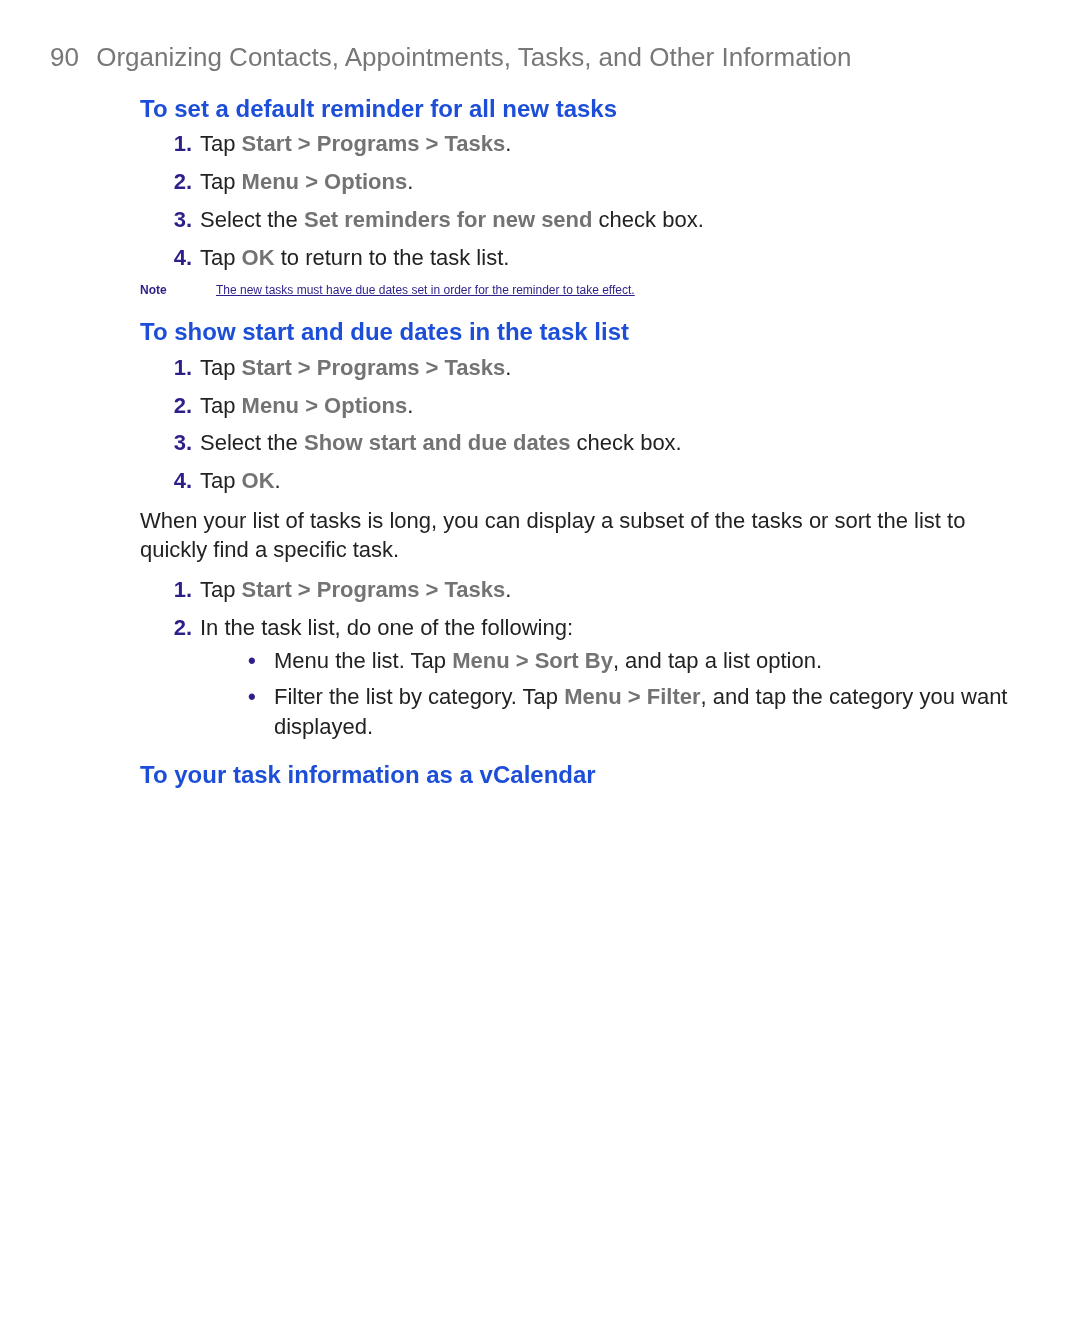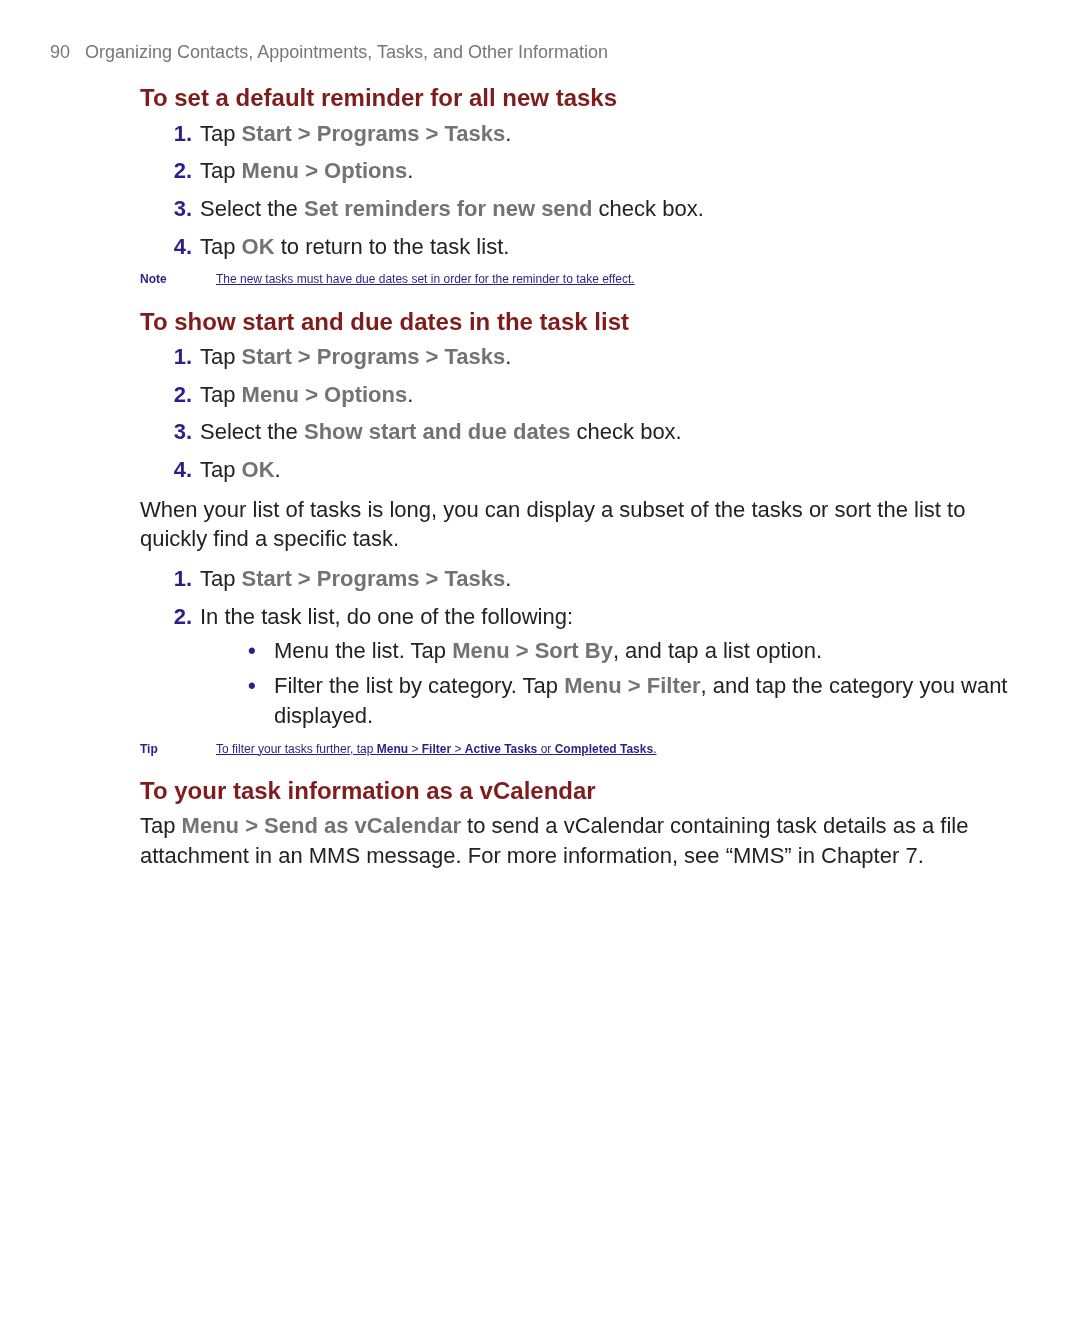--- a/index.html
+++ b/index.html
@@ -8,29 +8,29 @@
     color: #222;
     background: #fff;
     margin: 0;
     padding: 40px 60px 40px 50px;
     width: 1080px;
     box-sizing: border-box;
     line-height: 1.35;
   }
   .page-header {
     color: #777;
-    font-size: 18px;
+    font-size: 26px;
     margin-bottom: 18px;
   }
   .page-header .num { margin-right: 10px; }
   .content {
     margin-left: 90px;
   }
   .section-title {
-    color: #7f1d1d;
+    color: #1d4ed8;
     font-weight: 700;
     font-size: 24px;
     margin-top: 18px;
     margin-bottom: 4px;
   }
   ol.steps {
     list-style: none;
     padding-left: 36px;
     margin: 0 0 10px 0;
   }
@@ -158,25 +158,16 @@
           <span class="dot">•</span>
           <span>Menu the list. Tap </span><span class="b">Menu &gt; Sort By</span><span>, and tap a list option.</span>
         </li>
         <li>
           <span class="dot">•</span>
           <span>Filter the list by category. Tap </span><span class="b">Menu &gt; Filter</span><span>, and tap the category you want displayed.</span>
         </li>
       </ul>
     </li>
   </ol>
-  <div class="tip-row">
-    <div class="label">Tip</div>
-    <div class="text">
-      <span>To filter your tasks further, tap </span><span class="b">Menu</span><span> &gt; </span><span class="b">Filter</span><span> &gt; </span><span class="b">Active Tasks</span><span> or </span><span class="b">Completed Tasks</span><span>.</span>
-    </div>
-  </div>
 
   <div class="section-title">To your task information as a vCalendar</div>
-  <div class="para">
-    <span>Tap </span><span class="b">Menu &gt; Send as vCalendar</span><span> to send a vCalendar containing task details as a file attachment in an MMS message. For more information, see “MMS” in Chapter 7.</span>
-  </div>
 
 </div>
 
 </body></html>

